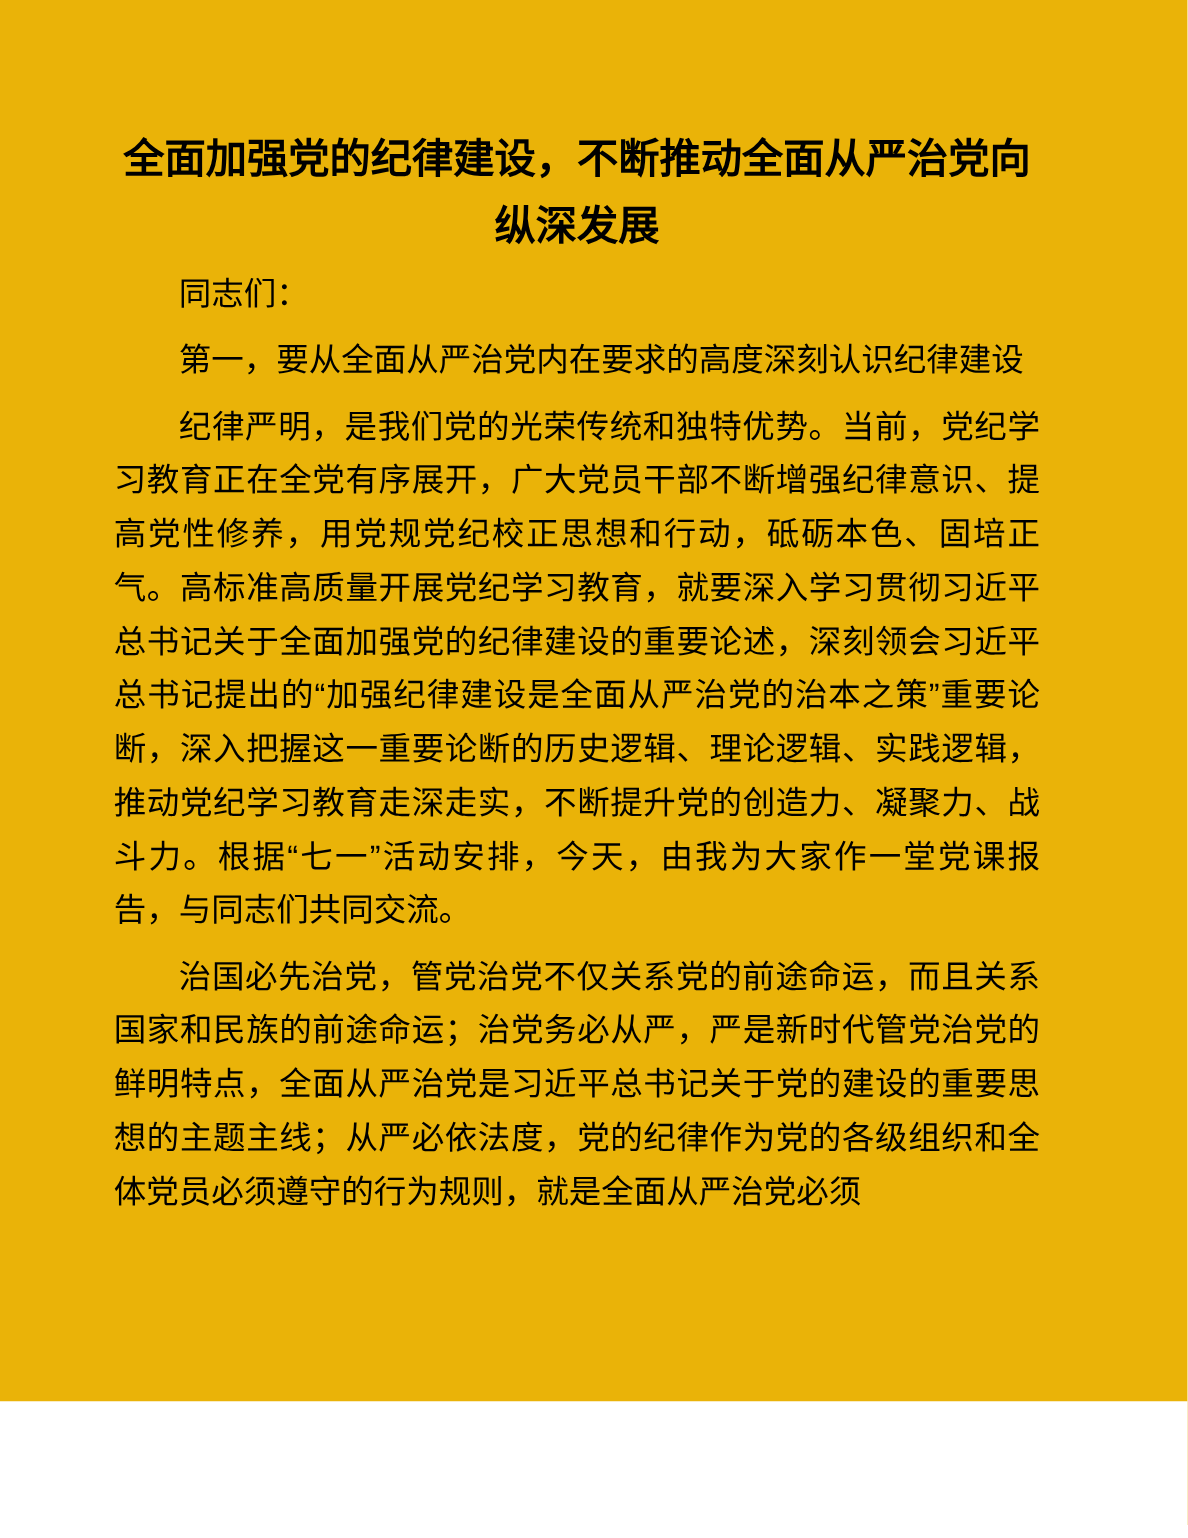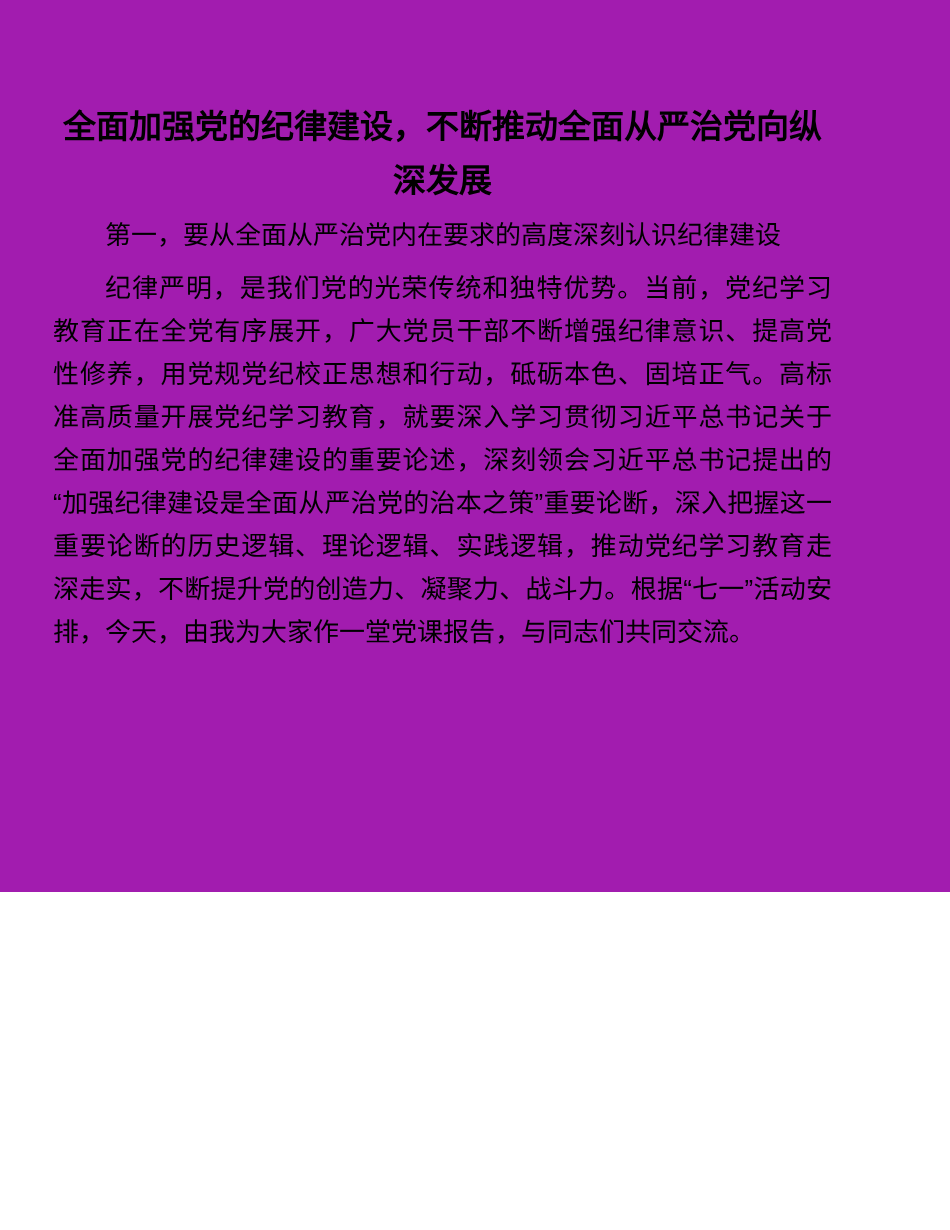--- a/index.html
+++ b/index.html
@@ -10,23 +10,23 @@
   body {
     width: 950px;
     height: 1230px;
     overflow: hidden;
     font-family: "Liberation Sans", "DejaVu Sans", sans-serif;
     color: #000000;
   }
   .page {
     box-sizing: border-box;
     width: 950px;
-    height: 892px;
-    background: #a21caf;
-    padding: 100px 118px 40px 53px;
+    height: 1121px;
+    background: #eab308;
+    padding: 100px 118px 40px 91px;
     overflow: hidden;
   }
   .doc-title {
     font-size: 33px;
     font-weight: bold;
     line-height: 54px;
     text-align: center;
     margin: 0 0 6px 0;
     color: #000000;
     letter-spacing: 0;
@@ -41,18 +41,20 @@
     color: #000000;
     word-break: break-all;
   }
 </style>
 </head>
 <body>
 
 <div class="page">
   <h1 class="doc-title">全面加强党的纪律建设，不断推动全面从严治党向纵深发展</h1>
 
+  <p class="doc-paragraph">同志们：</p>
 
   <p class="doc-paragraph">第一，要从全面从严治党内在要求的高度深刻认识纪律建设</p>
 
   <p class="doc-paragraph">纪律严明，是我们党的光荣传统和独特优势。当前，党纪学习教育正在全党有序展开，广大党员干部不断增强纪律意识、提高党性修养，用党规党纪校正思想和行动，砥砺本色、固培正气。高标准高质量开展党纪学习教育，就要深入学习贯彻习近平总书记关于全面加强党的纪律建设的重要论述，深刻领会习近平总书记提出的“加强纪律建设是全面从严治党的治本之策”重要论断，深入把握这一重要论断的历史逻辑、理论逻辑、实践逻辑，推动党纪学习教育走深走实，不断提升党的创造力、凝聚力、战斗力。根据“七一”活动安排，今天，由我为大家作一堂党课报告，与同志们共同交流。</p>
 
+  <p class="doc-paragraph">治国必先治党，管党治党不仅关系党的前途命运，而且关系国家和民族的前途命运；治党务必从严，严是新时代管党治党的鲜明特点，全面从严治党是习近平总书记关于党的建设的重要思想的主题主线；从严必依法度，党的纪律作为党的各级组织和全体党员必须遵守的行为规则，就是全面从严治党必须</p>
 </div>
 
 </body></html>

